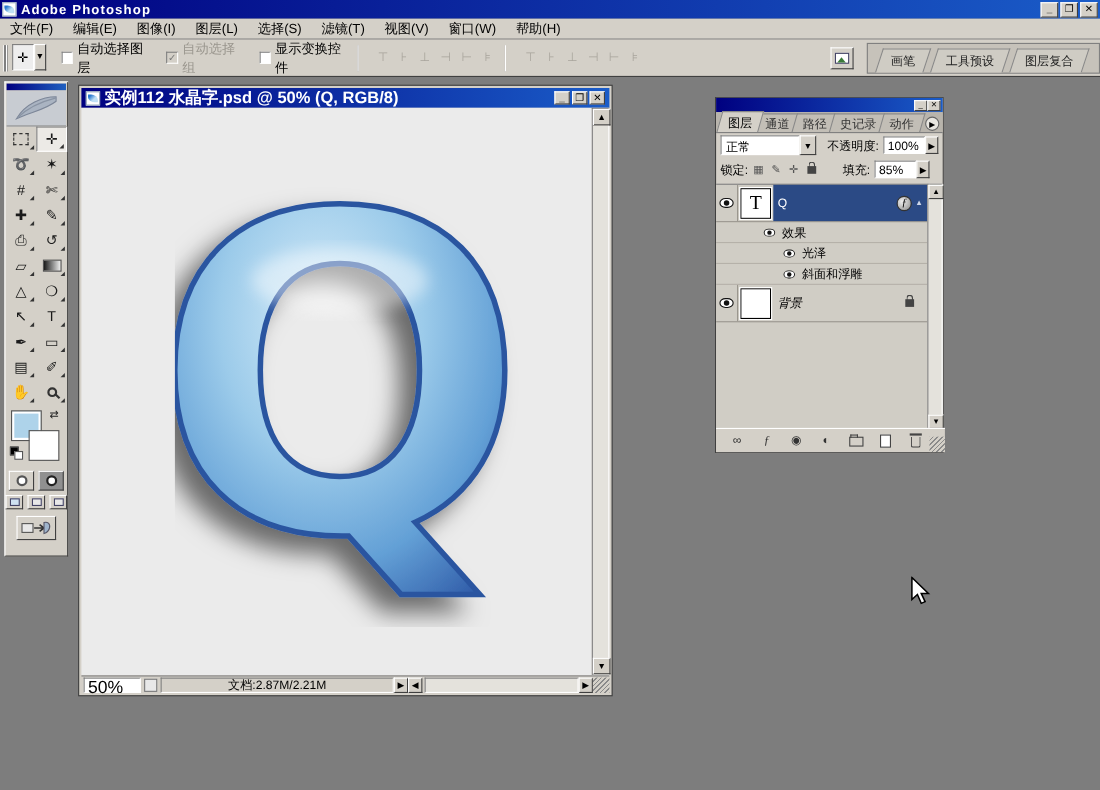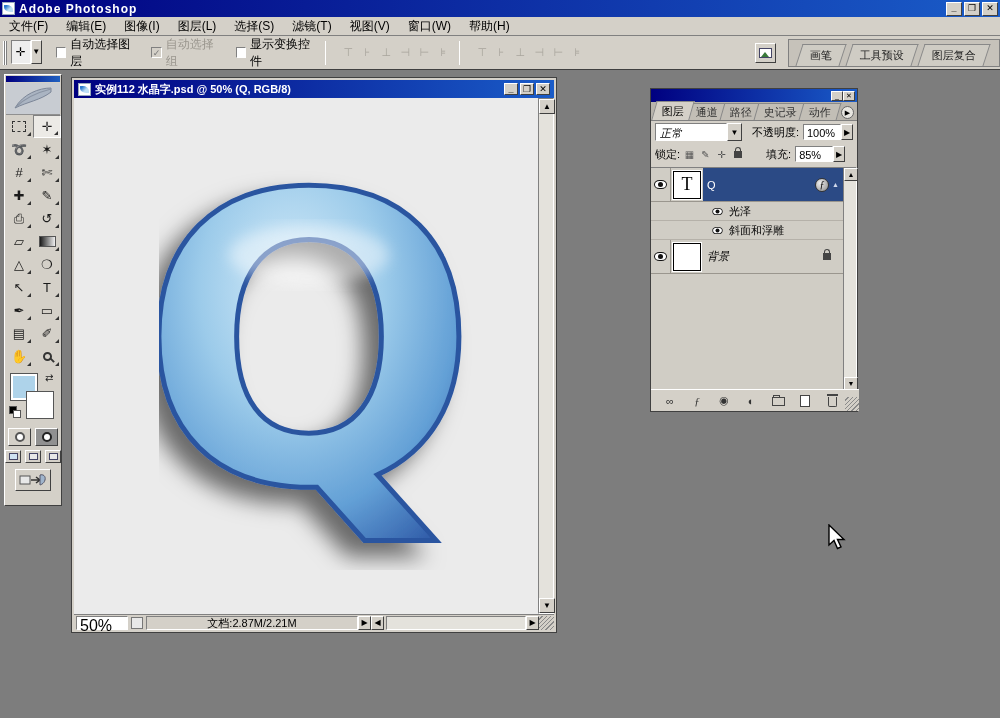--- a/index.html
+++ b/index.html
@@ -96,21 +96,21 @@
   .qm-btn.dark { background:#909090; }
   .sm-btn { width:16px; height:13px; }
   .sm-inner { width:9px; height:7px; border:1px solid #446; background:#cfe2f2; }
   .sm-inner.plain { background:#e8e8e8; }
   #imageready-btn { width:36px; height:22px; margin:6px auto 0; font-size:12px; color:#333; }
 
   
   #doc-window { left:72px; top:78px; width:484px; height:554px; border:2px solid #d4d0c8;
     outline:1px solid #404040; background:#d4d0c8; }
   #doc-titlebar { height:18px; display:flex; align-items:center; padding:0 2px; }
-  #doc-title { color:#fff; font-weight:bold; font-size:11px; margin-left:4px; white-space:nowrap;
+  #doc-title { color:#fff; font-weight:bold; font-size:15px; margin-left:4px; white-space:nowrap;
     overflow:hidden; }
   #doc-canvas { position:absolute; left:0; top:18px; width:464px; height:516px; background:#ebebeb;
     overflow:hidden; }
   #q-art { position:absolute; left:85px; top:62px; }
   #doc-vscroll { position:absolute; right:0; top:18px; width:16px; height:516px; background:#e4e2dc; }
   #doc-vscroll .sb-btn { position:absolute; left:0; width:16px; height:15px; font-size:8px; }
   #doc-statusbar { position:absolute; left:0; bottom:0; width:480px; height:16px; background:#d4d0c8;
     display:flex; align-items:center; border-top:1px solid #808080; }
   #zoom-box { width:52px; height:14px; font-size:16px; padding-left:3px; margin-left:2px; color:#000; }
   #status-doc-icon { width:12px; height:12px; background:#e8e8e8; border:1px solid #777; margin:0 3px;
@@ -131,21 +131,21 @@
   .lp-tab { height:17px; padding:0 7px; display:flex; align-items:center; font-size:11px;
     color:#333; background:#c2beb6; border:1px solid #888; border-bottom:none;
     transform:skewX(-16deg); margin-right:-4px; white-space:nowrap; overflow:hidden; }
   .lp-tab span { transform:skewX(16deg); }
   .lp-tab.active { background:#d4d0c8; color:#000; z-index:2; height:19px; }
   #lp-menu-btn { position:absolute; right:3px; top:4px; width:13px; height:13px; border-radius:50%;
     background:#e8e6e0; border:1px solid #666; font-size:7px; display:flex; align-items:center;
     justify-content:center; color:#000; }
   .lp-row { display:flex; align-items:center; padding:2px 4px; height:22px; }
   .lp-label { font-size:11px; color:#000; white-space:nowrap; }
-  #blend-select { width:90px; height:18px; display:flex; align-items:flex-start;font-style:italic; }
+  #blend-select { width:90px; height:18px; display:flex; align-items:flex-start; }
   #blend-select .val { flex:1; height:18px; font-size:11px; padding:2px 0 0 4px; color:#000; }
   #blend-select .drop { width:15px; height:18px; font-size:8px; }
   .spin-box { display:flex; align-items:center; margin-left:4px; }
   .spin-box .val { width:38px; height:16px; font-size:11px; padding:2px 0 0 3px; color:#000; }
   .spin-box .arrow { width:12px; height:16px; font-size:8px; }
   .lock-ico { width:13px; height:13px; margin-left:3px; display:flex; align-items:center;
     justify-content:center; font-size:10px; color:#555; }
   #layers-list { position:absolute; left:0; top:78px; width:192px; height:224px; background:#d0cdc5;
     border-top:1px solid #808080; }
   #lp-vscroll { position:absolute; right:0; top:78px; width:14px; height:224px; background:#e4e2dc;
@@ -489,20 +489,25 @@
           <span class="eye"></span>
         </div>
       <div class="layer-thumb">T</div>
       <div class="layer-main selected">
         <span class="layer-name">Q</span>
         <span class="fx-badge">ƒ</span>
         <span class="fx-collapse">▲</span>
       </div>
     </div>
     <div class="effect-row">
+      <span class="indent1"></span>
+        <span class="eye small"></span>
+      <span class="effect-label">效果</span>
+    </div>
+    <div class="effect-row">
       <span class="indent2"></span>
         <span class="eye small"></span>
       <span class="effect-label">光泽</span>
     </div>
     <div class="effect-row">
       <span class="indent2"></span>
         <span class="eye small"></span>
       <span class="effect-label">斜面和浮雕</span>
     </div>
     <div class="layer-row">

